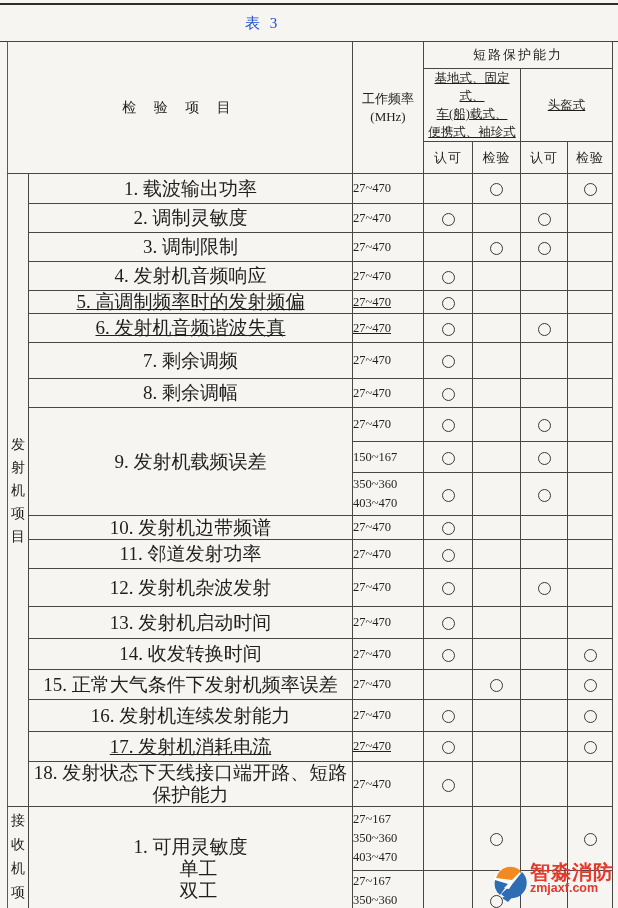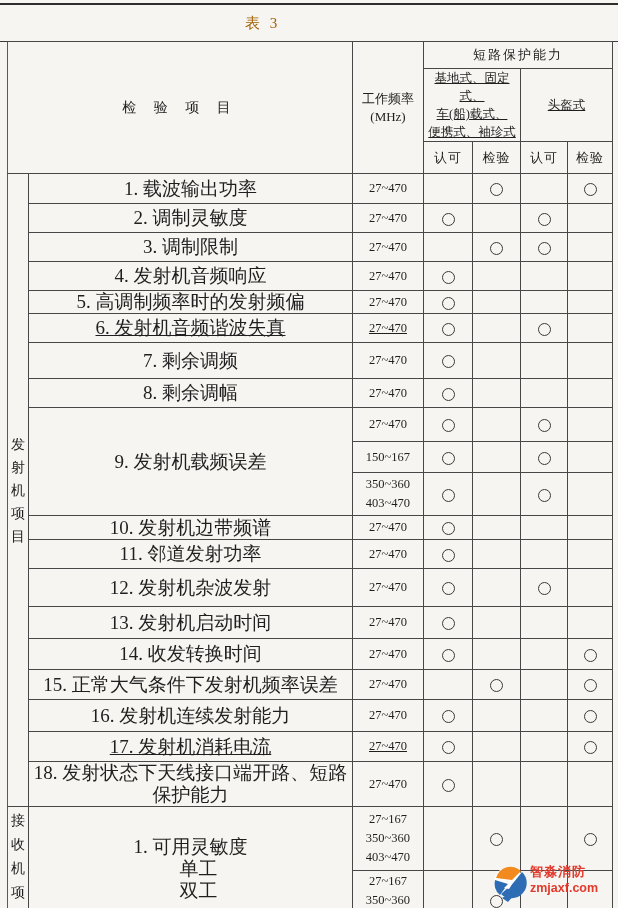--- a/index.html
+++ b/index.html
@@ -12,21 +12,21 @@
     overflow: hidden;
     color: #222;
   }
   
   .top-rule {
     position: absolute; left: 0; top: 3px;
     width: 618px; height: 2px; background: #2e2e2e;
   }
   .doc-title {
     position: absolute; left: 0; top: 14px; width: 525px;
-    text-align: center; font-size: 15px; letter-spacing: 3px; color: #a16207;
+    text-align: center; font-size: 15px; letter-spacing: 3px; color: #1d4ed8;
   }
   
   .table-top-rule {
     position: absolute; left: 0; top: 41px;
     width: 618px; height: 1px; background: #3c3c3c;
   }
   table#main {
     position: absolute; left: 7px; top: 41px;
     width: 605px;
     border-collapse: collapse;
@@ -40,21 +40,21 @@
     font-weight: normal;
     vertical-align: middle;
     overflow: hidden;
   }
   #main tr > *:first-child { border-left-color: #5a5a5a; }
   .hdr-center { text-align: center; line-height: 1.35; }
   .hdr-item { text-align: center; letter-spacing: 7px; font-size: 14px; }
   .hdr-group { text-align: center; letter-spacing: 2px; font-size: 13px; }
   .hdr-class { text-align: center; font-size: 12.5px; line-height: 18px; text-decoration: underline; }
   .hdr-mark { text-align: center; font-size: 13px; letter-spacing: 1px; }
-  .freq-cell { text-align: center; font-size: 12.5px; line-height: 19px; }
+  .freq-cell { font-size: 12.5px; line-height: 19px; }
   .item-cell { text-align: center; padding-left: 9px; font-size: 19px; line-height: 17px; }
   .item-cell .sub-line { padding-left: 16px; line-height: 22px; }
   .item-cell .first-line { line-height: 22px; }
   .mark-cell { text-align: center; }
   .circle-mark {
     display: inline-block; width: 13px; height: 13px;
     border: 1.4px solid #3a3a3a; border-radius: 50%;
     vertical-align: middle;
   }
   .section-cell { text-align: center; }
@@ -65,21 +65,21 @@
   .section-stack span { display: block; }
   .gap-wide span { line-height: 23px; }
   .gap-tight span { line-height: 24px; }
   
   #watermark {
     position: absolute; left: 492px; top: 862px;
     display: flex; align-items: flex-start;
   }
   #wm-logo { width: 36px; height: 40px; }
   #wm-texts { margin-left: 2px; }
-  #wm-name { font-family: "Liberation Sans", sans-serif; font-weight: bold; font-size: 13px; line-height: 20px; letter-spacing: 1px; }
+  #wm-name { font-family: "Liberation Sans", sans-serif; font-weight: bold; font-size: 20px; line-height: 20px; letter-spacing: 1px; }
   #wm-url { font-family: "Liberation Sans", sans-serif; font-weight: bold; font-size: 12.5px; line-height: 13px; }
 </style>
 </head>
 <body>
 
 <div id="page">
 
   <div class="top-rule"></div>
 
   <div class="doc-title">表 3</div>
@@ -171,21 +171,21 @@
             <div class="first-line">4.  发射机音频响应</div>
           </td>
           <td class="freq-cell">
             <div>27~470</div>
           </td>
           <td class="mark-cell"><span class="circle-mark"></span></td>
           <td class="mark-cell"></td>
           <td class="mark-cell"></td>
           <td class="mark-cell"></td>
         </tr>
-        <tr style="height: 20px;">
+        <tr style="height: 20px; text-decoration: underline;">
           <td rowspan="1" class="item-cell">
             <div class="first-line">5.  高调制频率时的发射频偏</div>
           </td>
           <td class="freq-cell">
             <div>27~470</div>
           </td>
           <td class="mark-cell"><span class="circle-mark"></span></td>
           <td class="mark-cell"></td>
           <td class="mark-cell"></td>
           <td class="mark-cell"></td>

